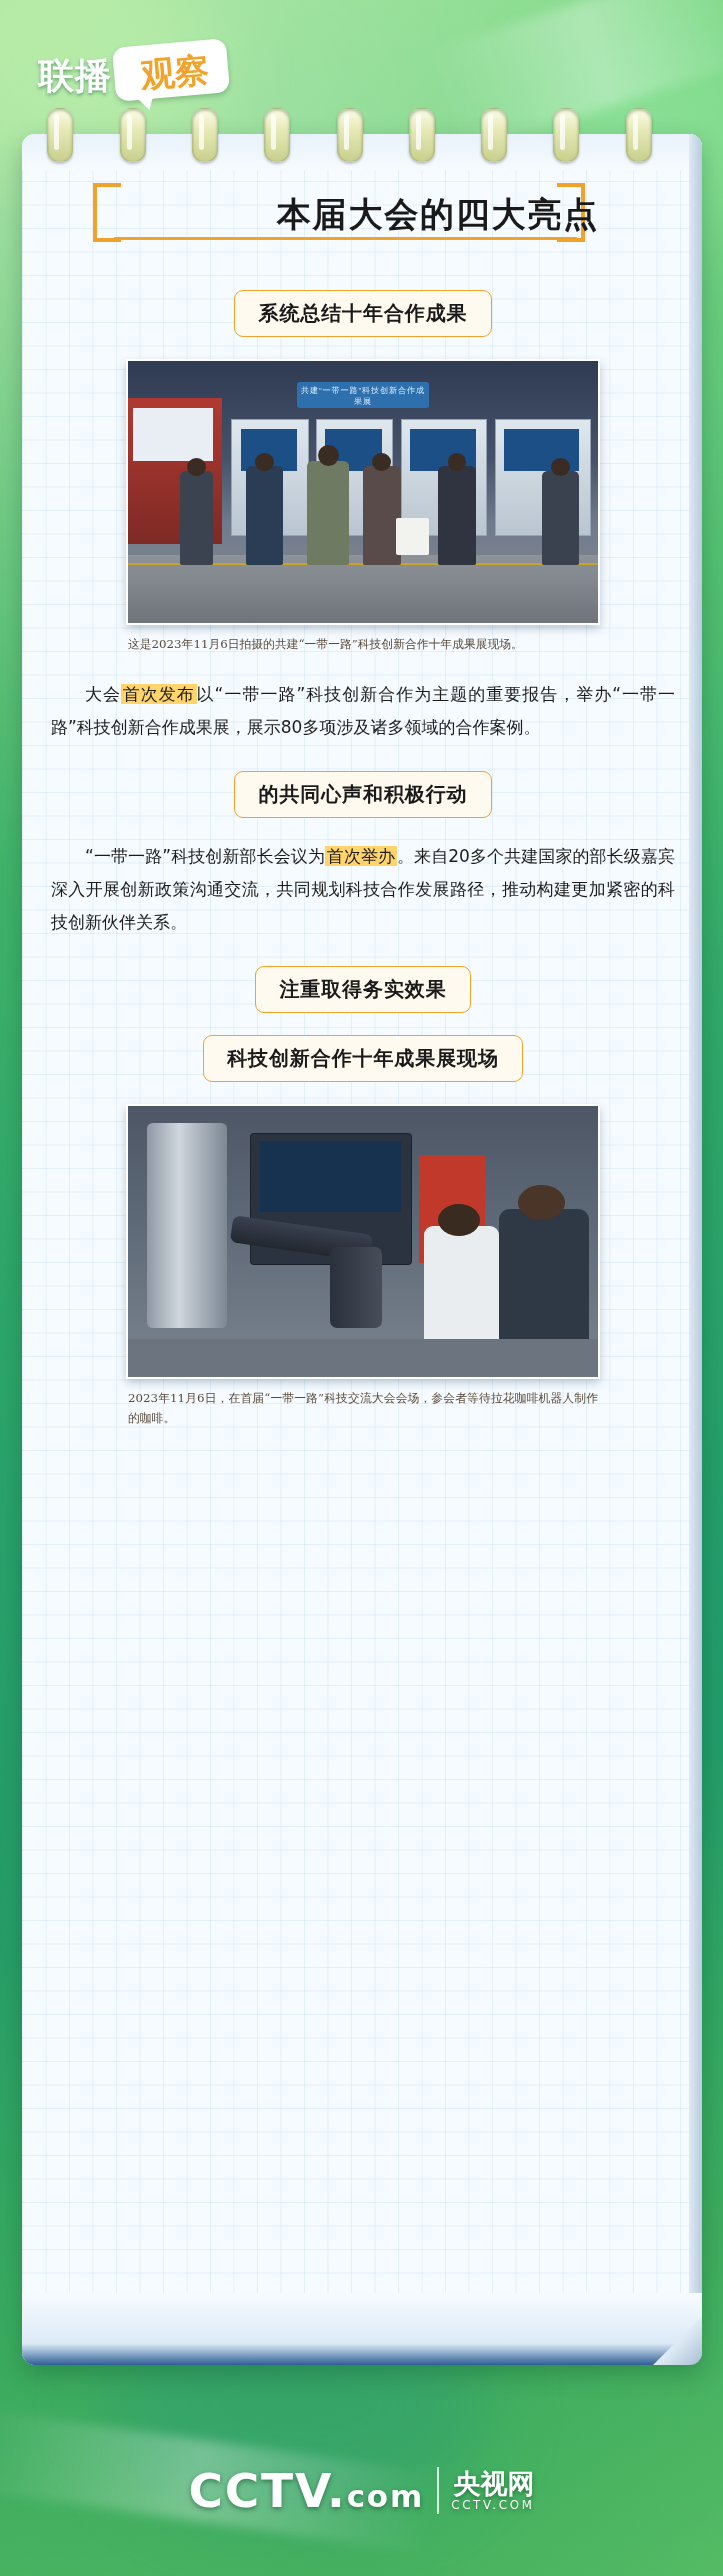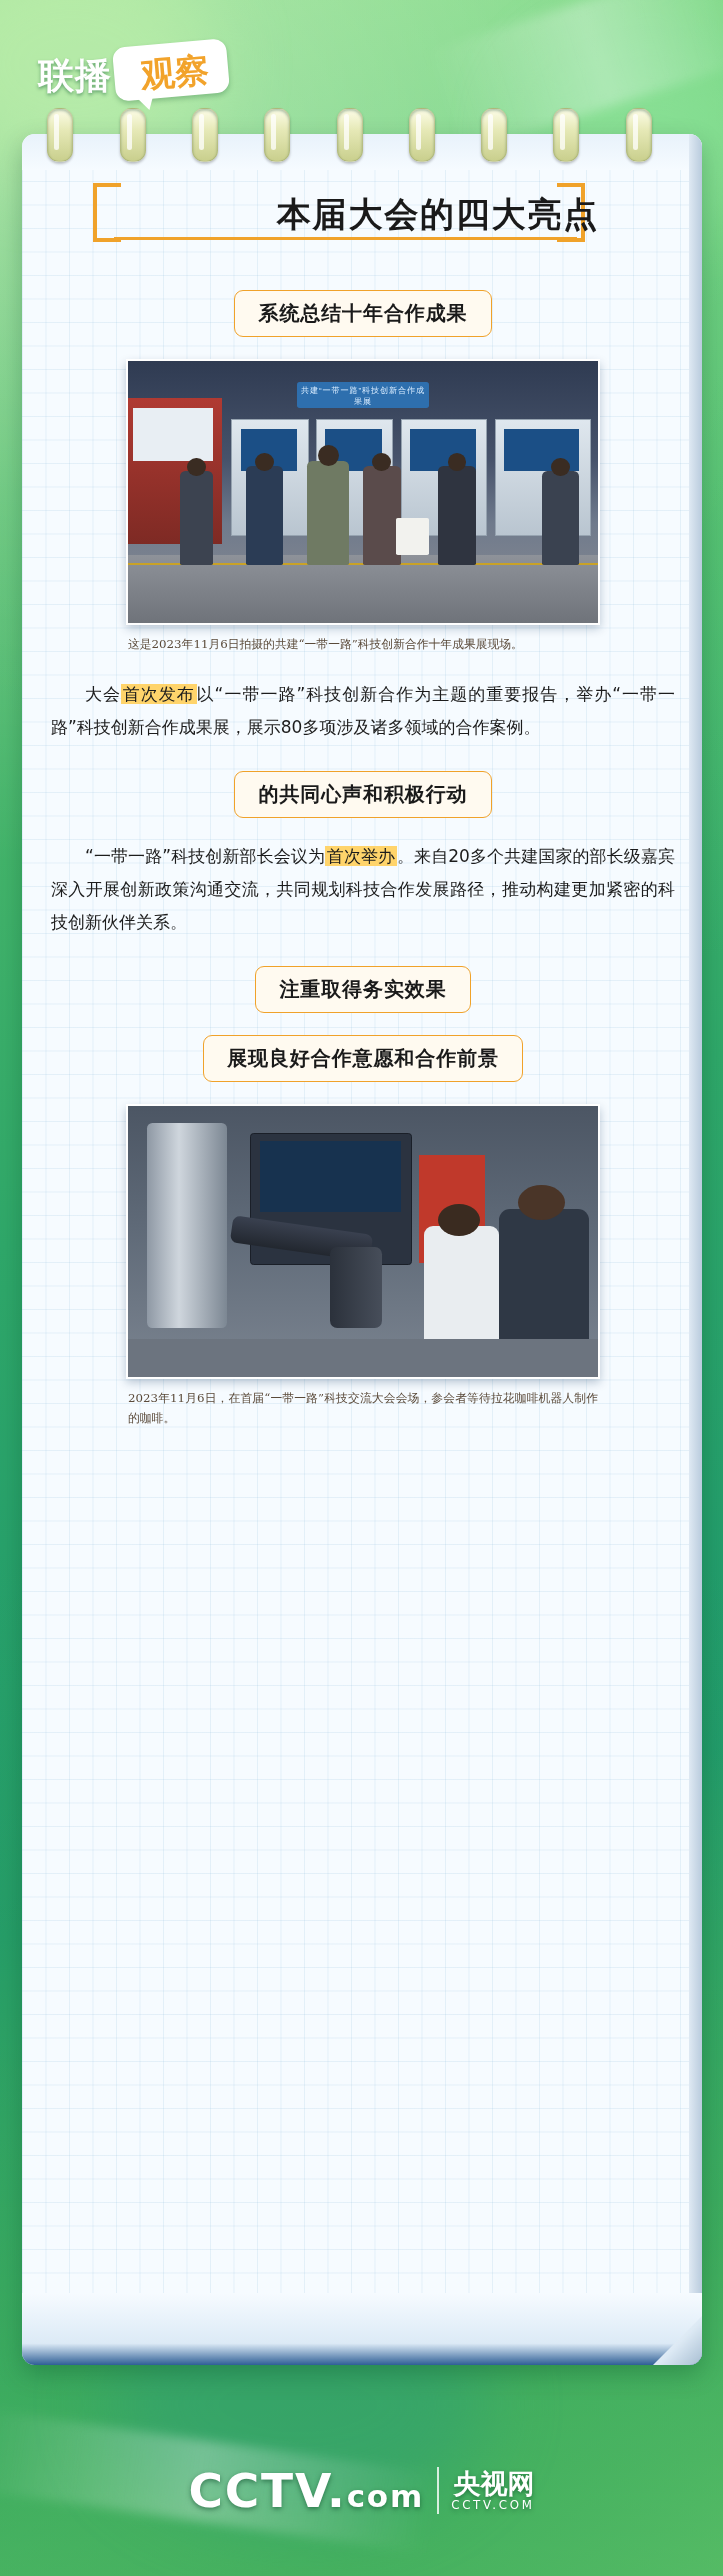--- a/index.html
+++ b/index.html
@@ -399,21 +399,21 @@
   </div>
   <div class="caption">这是2023年11月6日拍摄的共建“一带一路”科技创新合作十年成果展现场。</div>
 
   <p class="para">大会<span class="hl-orange">首次发布</span>以“一带一路”科技创新合作为主题的重要报告，举办“一带一路”科技创新合作成果展，展示80多项涉及诸多领域的合作案例。</p>
 
   <div class="section-pill">的共同心声和积极行动</div>
   <p class="para">“一带一路”科技创新部长会议为<span class="hl-orange">首次举办</span>。来自20多个共建国家的部长级嘉宾深入开展创新政策沟通交流，共同规划科技合作发展路径，推动构建更加紧密的科技创新伙伴关系。</p>
 
   <div class="section-pill">注重取得务实效果</div>
 
-  <div class="section-pill">展现良好合作意愿和合作前景</div>
+  <div class="section-pill">科技创新合作十年成果展现场</div>
 
   <div class="photo photo2">
     <div class="p2-bg"></div>
     <div class="p2-tank"></div>
     <div class="p2-red"></div>
     <div class="p2-panel"></div>
     <div class="p2-panel-scr"></div>
     <div class="p2-arm1"></div>
     <div class="p2-arm2"></div>
     <div class="p2-person-a"></div>

